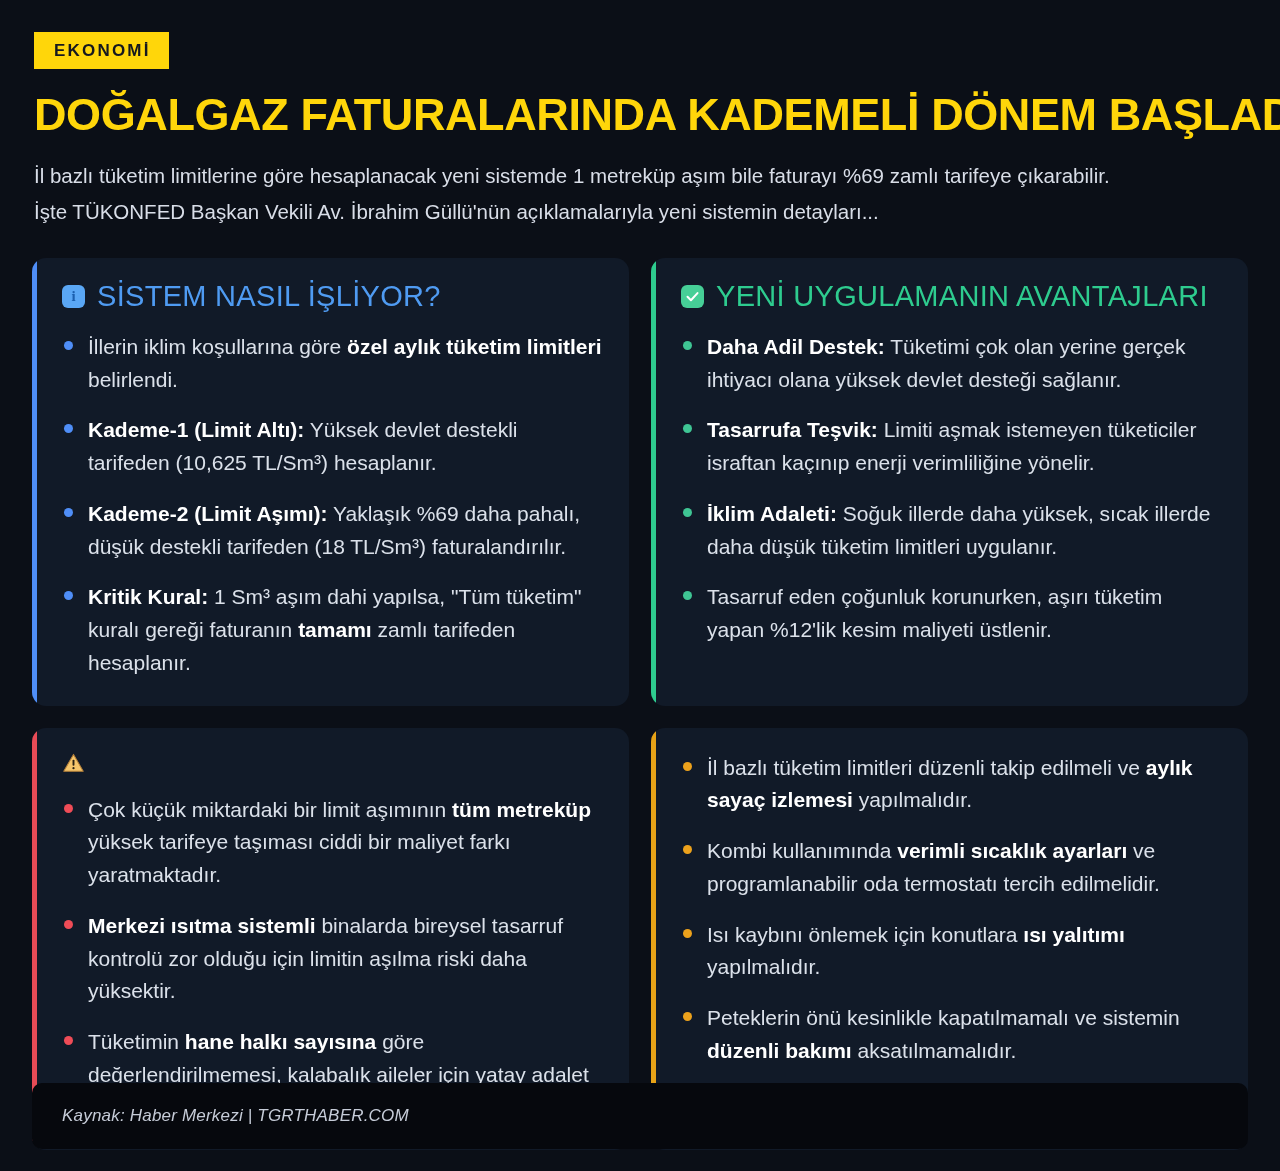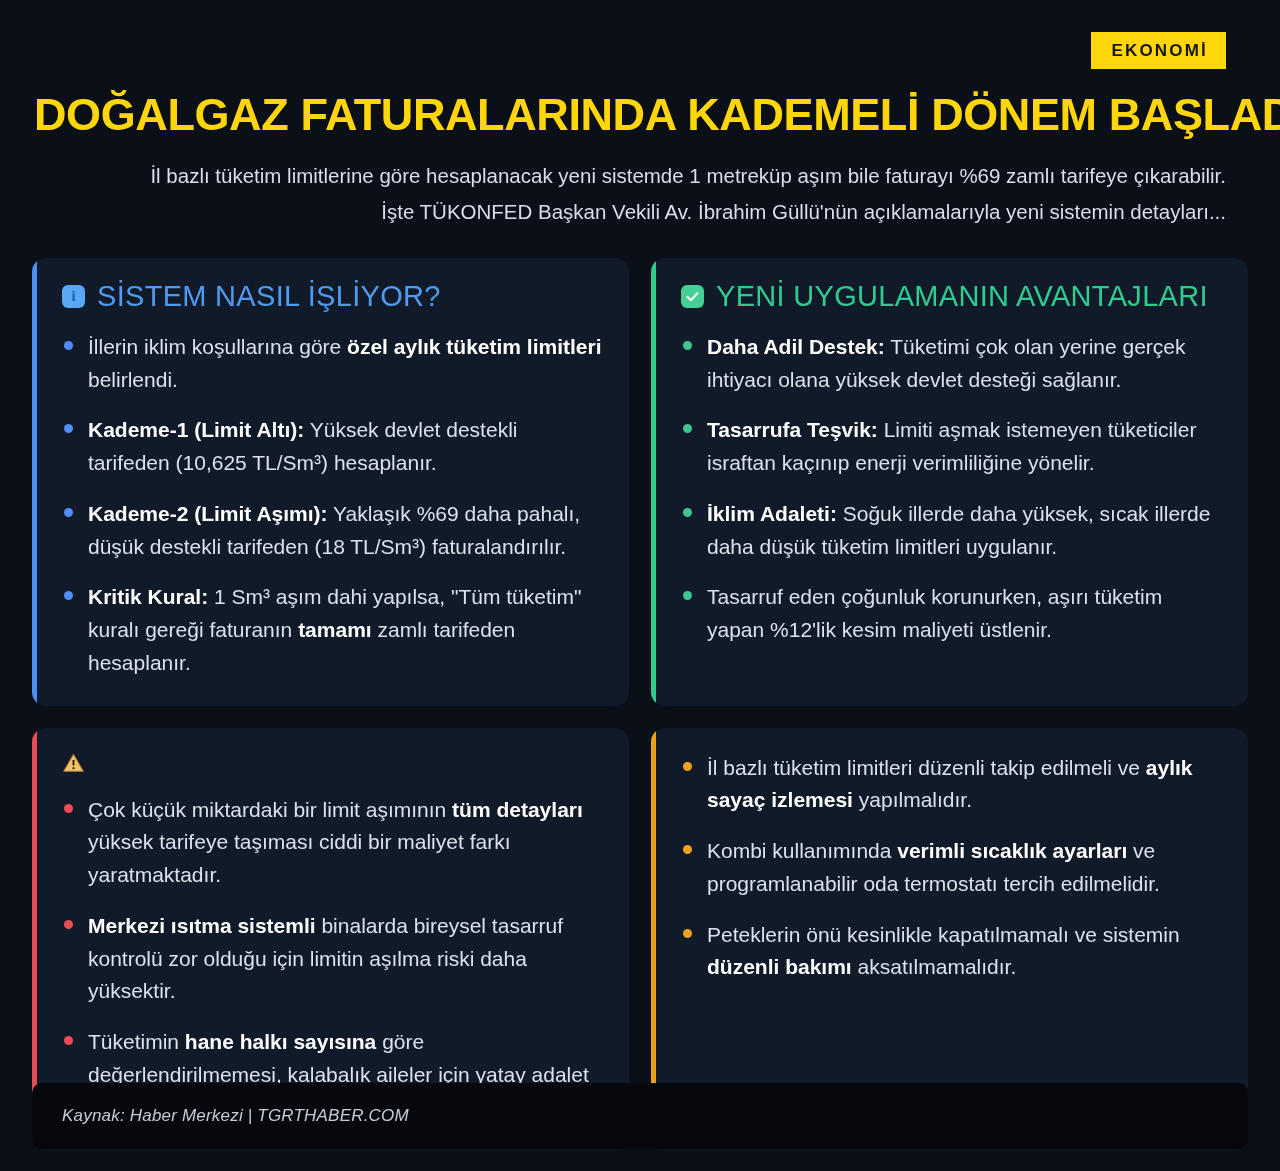--- a/index.html
+++ b/index.html
@@ -15,21 +15,21 @@
 
   .page {
     position: relative;
     width: 1280px;
     height: 1171px;
     background: #0b0f17;
     overflow: hidden;
   }
 
   
-  .header { padding: 32px 54px 0 34px; text-align: right; }
+  .header { padding: 32px 54px 0 34px; }
 
   .badge {
     display: inline-block;
     background: #FFD60A;
     color: #15181f;
     font-size: 17px;
     font-weight: bold;
     letter-spacing: 2.2px;
     padding: 10px 18px 10px 20px;
     line-height: 1;
@@ -215,30 +215,31 @@
       <div class="card-head">
         <span class="icon icon-warn">
           <svg width="23" height="22" viewBox="0 0 24 24" aria-hidden="true">
             <path d="M12 2.6 L22.6 21 L1.4 21 Z" fill="#f5c56b" stroke="#b8823a" stroke-width="1.1" stroke-linejoin="round"></path>
             <rect x="10.95" y="8.4" width="2.1" height="6.6" rx="1" fill="#2b2113"></rect>
             <circle cx="12" cy="17.6" r="1.22" fill="#2b2113"></circle>
           </svg>
         </span>
       </div>
       <ul class="bullets">
-        <li><span>Çok küçük miktardaki bir limit aşımının </span><b>tüm detayları</b><span> yüksek tarifeye taşıması ciddi bir maliyet farkı yaratmaktadır.</span></li>
+        <li><span>Çok küçük miktardaki bir limit aşımının </span><b>tüm metreküp</b><span> yüksek tarifeye taşıması ciddi bir maliyet farkı yaratmaktadır.</span></li>
         <li><b>Merkezi ısıtma sistemli</b><span> binalarda bireysel tasarruf kontrolü zor olduğu için limitin aşılma riski daha yüksektir.</span></li>
         <li><span>Tüketimin </span><b>hane halkı sayısına</b><span> göre değerlendirilmemesi, kalabalık aileler için yatay adalet eksikliğine sebep olabilir.</span></li>
       </ul>
     </div>
 
     <div class="card accent-amber">
       <ul class="bullets">
         <li><span>İl bazlı tüketim limitleri düzenli takip edilmeli ve </span><b>aylık sayaç izlemesi</b><span> yapılmalıdır.</span></li>
         <li><span>Kombi kullanımında </span><b>verimli sıcaklık ayarları</b><span> ve programlanabilir oda termostatı tercih edilmelidir.</span></li>
+        <li><span>Isı kaybını önlemek için konutlara </span><b>ısı yalıtımı</b><span> yapılmalıdır.</span></li>
         <li><span>Peteklerin önü kesinlikle kapatılmamalı ve sistemin </span><b>düzenli bakımı</b><span> aksatılmamalıdır.</span></li>
       </ul>
     </div>
 
   </div>
 
   <div class="footer">
     <span class="footer-text">Kaynak: Haber Merkezi | TGRTHABER.COM</span>
   </div>
 

